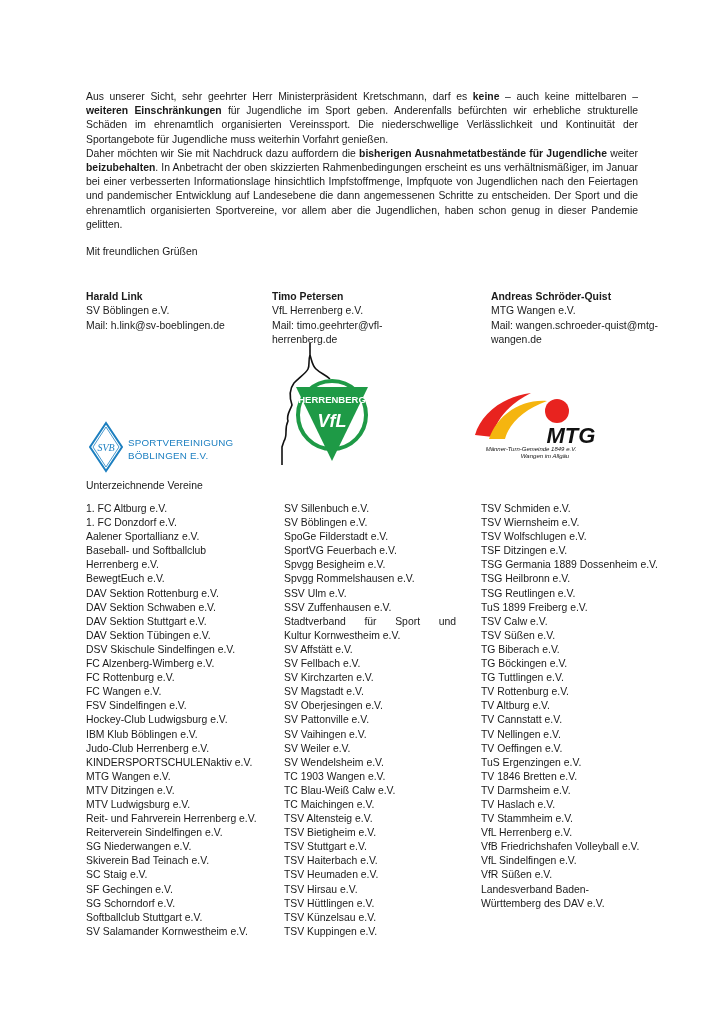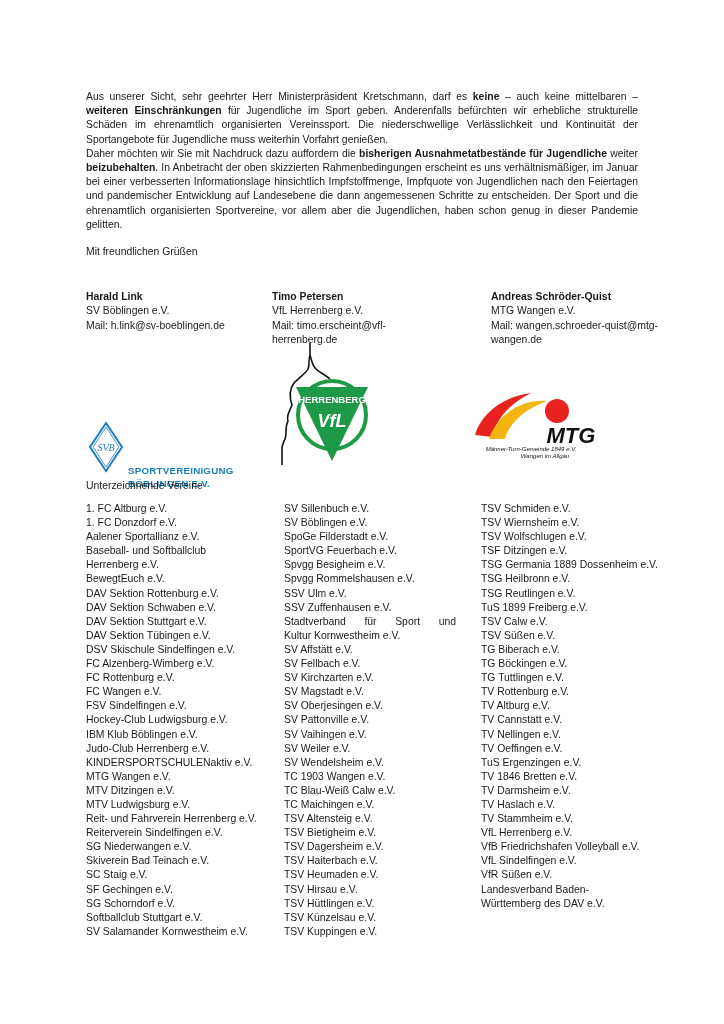--- a/index.html
+++ b/index.html
@@ -12,21 +12,21 @@
   .para { text-align: justify; line-height: 14.2px; margin: 0; }
   .para b { font-weight: bold; }
   .closing { position: absolute; left: 86px; top: 245px; line-height: 14px; }
   .sig { position: absolute; top: 290px; line-height: 14.3px; }
   .sig .name { font-weight: bold; }
   .sig1 { left: 86px; width: 175px; }
   .sig2 { left: 272px; width: 160px; }
   .sig3 { left: 455px; width: 200px; margin-left: 36px; }
   .logo { position: absolute; }
   .svb { left: 88px; top: 421px; width: 160px; height: 52px; }
-  .svb-text { position: absolute; left: 40px; top: 15px; color: #1c7fc0; font-weight: bold; font-size: 9.8px; line-height: 13px; letter-spacing: 0.2px; margin-top: 28px; }
+  .svb-text { position: absolute; left: 40px; top: 15px; color: #1c7fc0; font-weight: normal; font-size: 9.8px; line-height: 13px; letter-spacing: 0.2px; }
   .vfl { left: 270px; top: 343px; width: 110px; height: 122px; }
   .mtg { left: 471px; top: 385px; width: 140px; height: 75px; }
   .heading { position: absolute; left: 86px; top: 480px; font-weight: normal; }
   .col { position: absolute; top: 502px; line-height: 14.1px; }
   .col1 { left: 86px; width: 175px; }
   .col2 { left: 284px; width: 172px; }
   .col3 { left: 481px; width: 200px; }
   .item { white-space: nowrap; }
   .item.justify { text-align: justify; text-align-last: justify; white-space: normal; }
 </style>
@@ -41,21 +41,21 @@
 <div class="closing">Mit freundlichen Grüßen</div>
 
 <div class="sig sig1">
   <div class="name">Harald Link</div>
   <div>SV Böblingen e.V.</div>
   <div>Mail: h.link@sv-boeblingen.de</div>
 </div>
 <div class="sig sig2">
   <div class="name">Timo Petersen</div>
   <div>VfL Herrenberg e.V.</div>
-  <div>Mail: timo.erscheint@vfl-</div>
+  <div>Mail: timo.geehrter@vfl-</div>
   <div>herrenberg.de</div>
 </div>
 <div class="sig sig3">
   <div class="name">Andreas Schröder-Quist</div>
   <div>MTG Wangen e.V.</div>
   <div>Mail: wangen.schroeder-quist@mtg-</div>
   <div>wangen.de</div>
 </div>
 
 <div class="logo svb">
@@ -145,21 +145,21 @@
     <div class="item">SV Oberjesingen e.V.</div>
     <div class="item">SV Pattonville e.V.</div>
     <div class="item">SV Vaihingen e.V.</div>
     <div class="item">SV Weiler e.V.</div>
     <div class="item">SV Wendelsheim e.V.</div>
     <div class="item">TC 1903 Wangen e.V.</div>
     <div class="item">TC Blau-Weiß Calw e.V.</div>
     <div class="item">TC Maichingen e.V.</div>
     <div class="item">TSV Altensteig e.V.</div>
     <div class="item">TSV Bietigheim e.V.</div>
-    <div class="item">TSV Dagersheim e.V.</div>
+    <div class="item">TSV Stuttgart e.V.</div>
     <div class="item">TSV Haiterbach e.V.</div>
     <div class="item">TSV Heumaden e.V.</div>
     <div class="item">TSV Hirsau e.V.</div>
     <div class="item">TSV Hüttlingen e.V.</div>
     <div class="item">TSV Künzelsau e.V.</div>
     <div class="item">TSV Kuppingen e.V.</div>
   </div>
 <div class="col col3">
     <div class="item">TSV Schmiden e.V.</div>
     <div class="item">TSV Wiernsheim e.V.</div>

